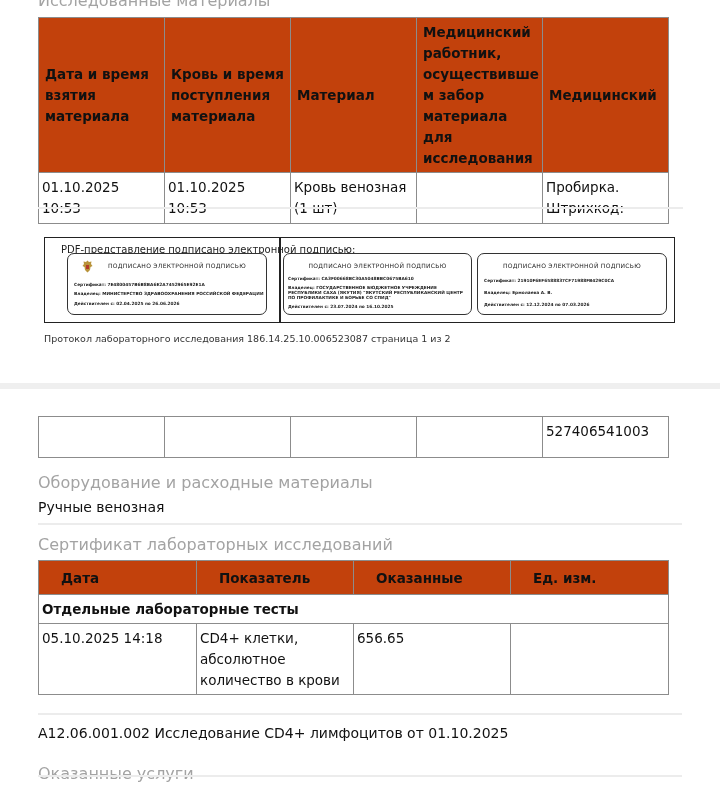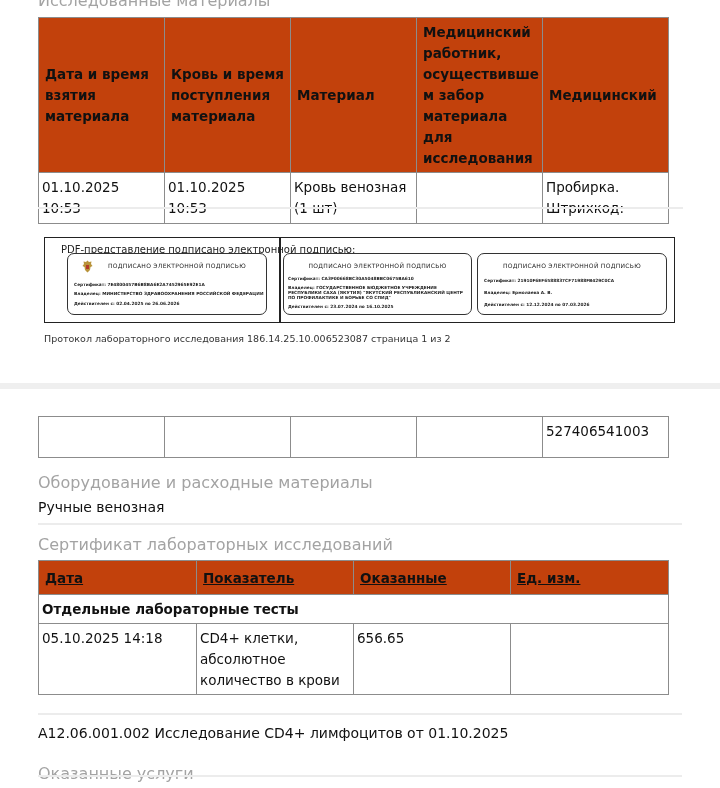--- a/index.html
+++ b/index.html
@@ -14,21 +14,21 @@
     table.grid {
       position: absolute; border-collapse: collapse; table-layout: fixed;
       font-family: "DejaVu Sans", sans-serif; font-size: 13.5px; line-height: 21px;
     }
     table.grid td, table.grid th {
       border: 1.5px solid #8c8c8c; vertical-align: top; padding: 4px 3px 3px 3px;
       color: #111; text-align: left; font-weight: normal;
     }
     table.grid th { background: #c2410c; font-weight: bold; }
     table.materials th { vertical-align: middle; padding-left: 6px; }
-    table.results th { vertical-align: middle; padding-left: 6px; height: 26px; text-decoration: underline; }
+    table.results th { vertical-align: middle; padding-left: 22px; height: 26px; }
     .rule { position: absolute; left: 38px; width: 644px; height: 2px; background: #ececec; }
     .plain-text { position: absolute; left: 38px; font-size: 14px; color: #111; white-space: nowrap; }
 
     
     .sig-outer {
       position: absolute; left: 44px; top: 237px; width: 631px; height: 86px;
       border: 1.5px solid #222; box-sizing: border-box; background: #fff;
     }
     .sig-divider { position: absolute; left: 234px; top: 0; bottom: 0; width: 1.5px; background: #222; }
     .sig-caption { position: absolute; top: 6px; font-size: 10px; color: #222; white-space: nowrap; font-family: "DejaVu Sans", sans-serif; }

